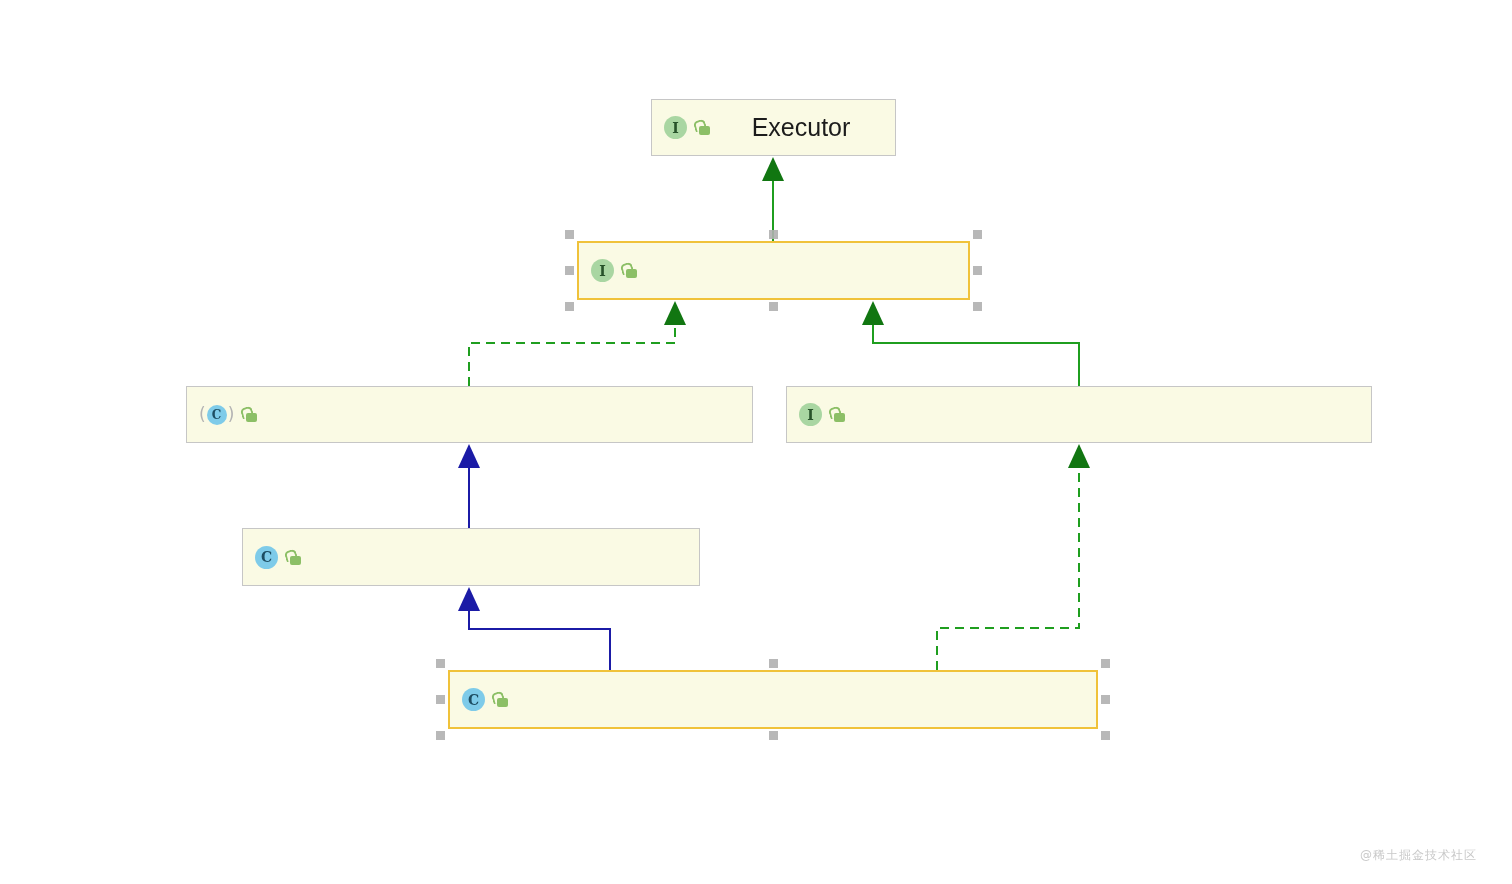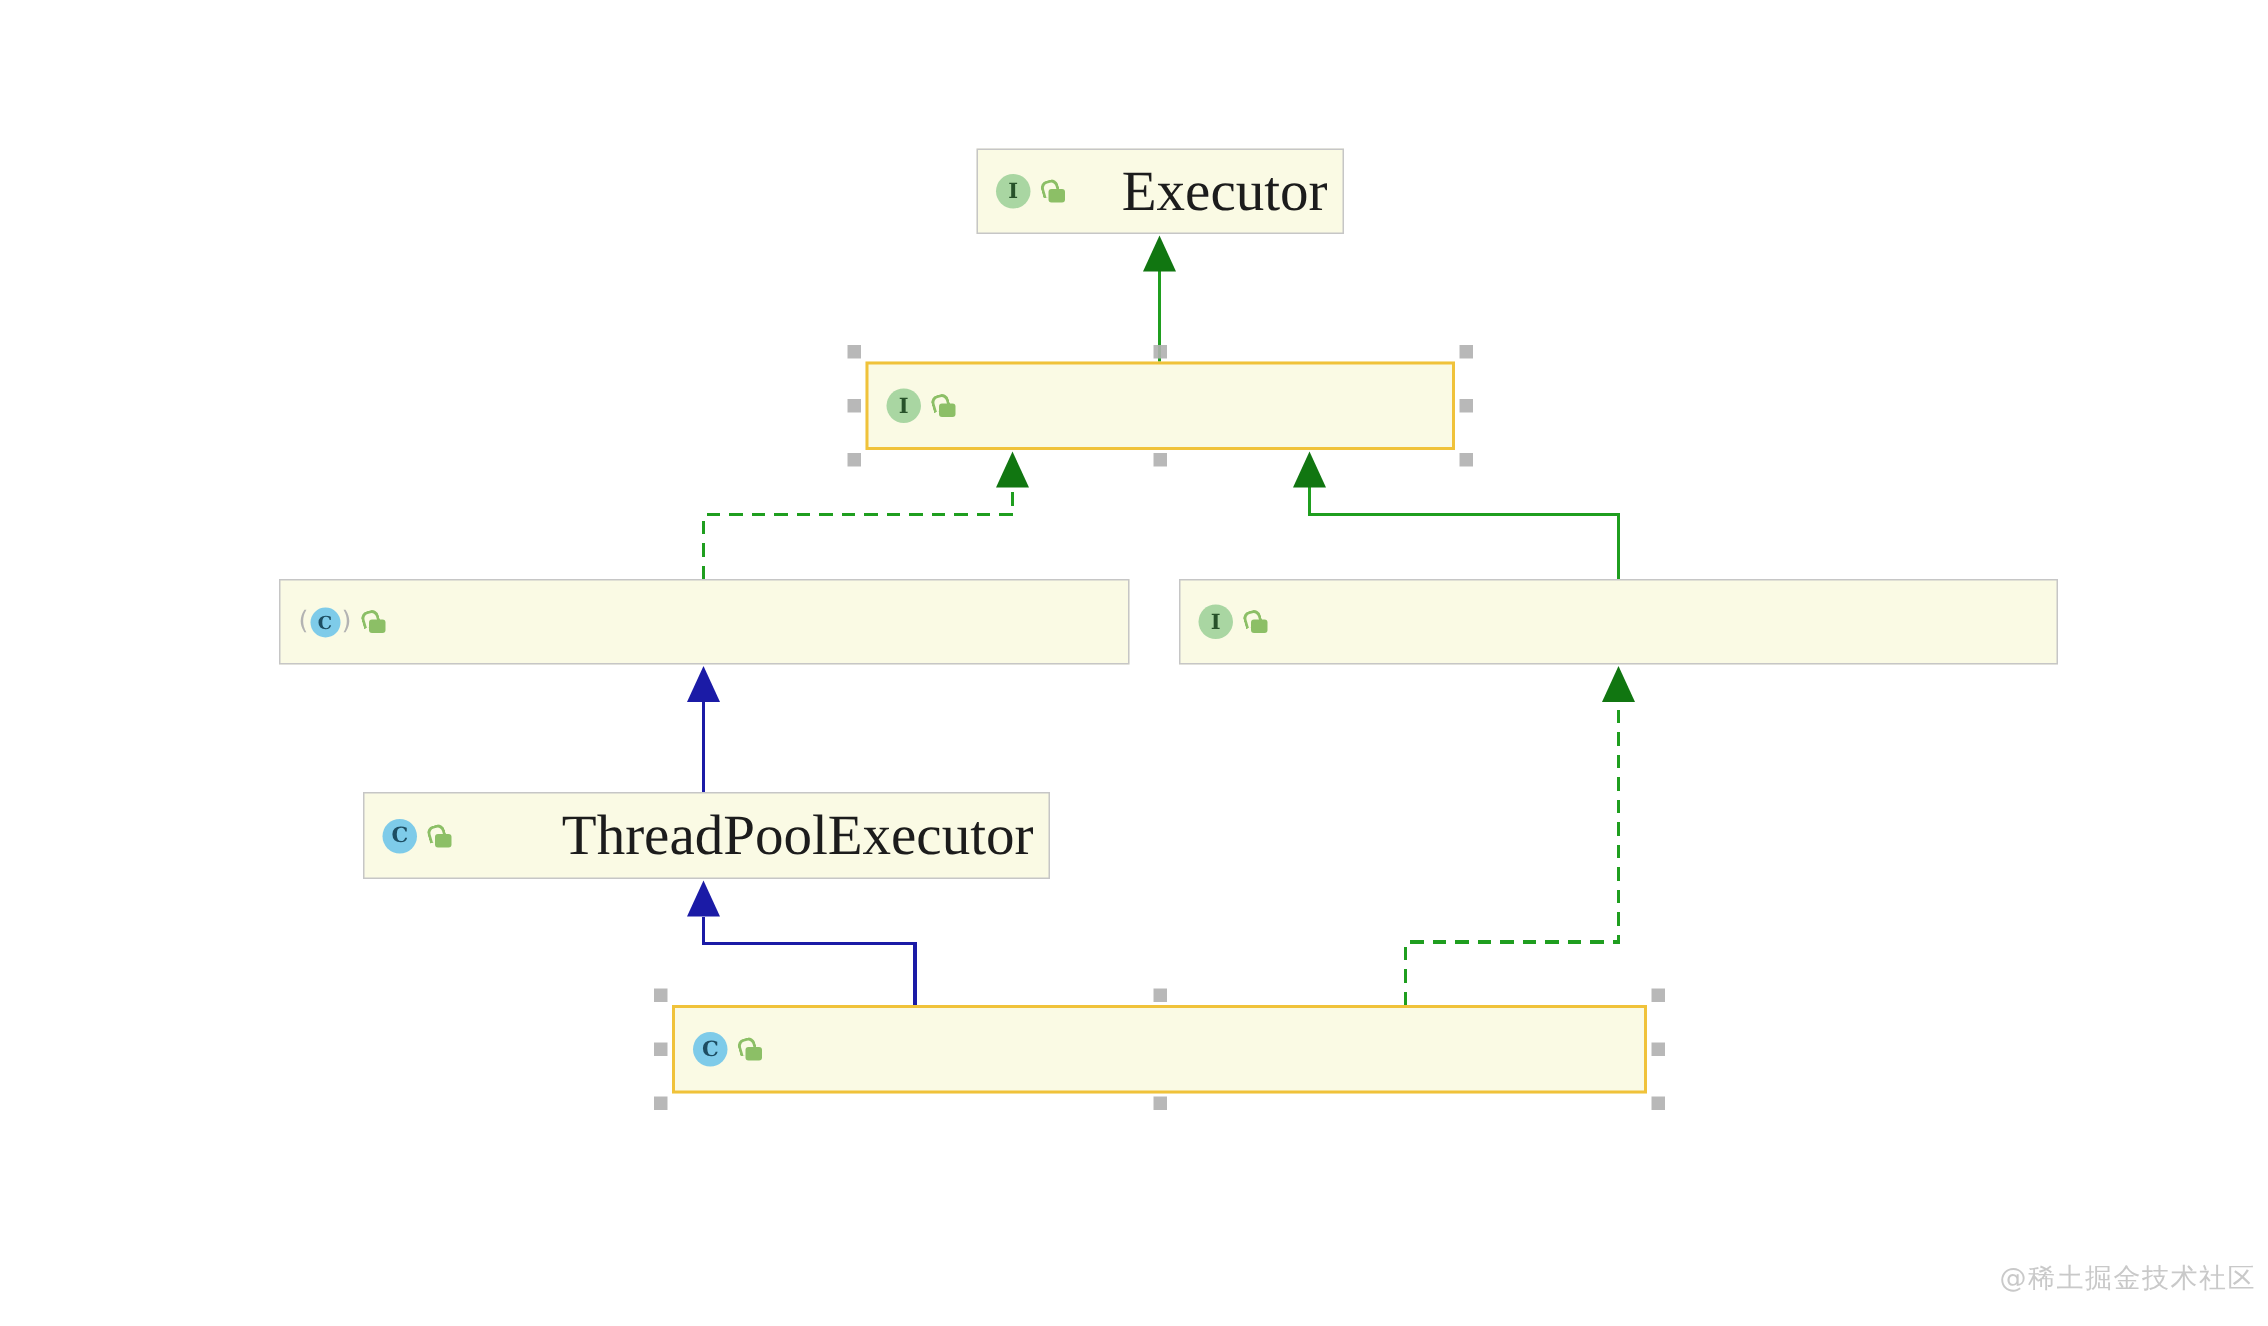--- a/index.html
+++ b/index.html
@@ -16,22 +16,22 @@
   .edges{position:absolute;left:0;top:0;width:1512px;height:884px}
 
   .node{
     position:absolute;display:flex;align-items:center;
     gap:7px;padding:0 10px 0 12px;
     background:var(--node-bg);border:1px solid var(--node-border);
     cursor:default;
   }
   .node.selected{border:2px solid var(--selected-border)}
   .node .label{
-    flex:1;text-align:right;white-space:nowrap;overflow:hidden;
-    font-family:Liberation Serif, serif;font-size:38px;line-height:1;
+    flex:1;text-align:center;white-space:nowrap;overflow:hidden;
+    font-family:Liberation Sans, sans-serif;font-size:25px;line-height:1;
     color:var(--text);
   }
   .badge{
     flex:none;width:23px;height:23px;border-radius:50%;
     display:flex;align-items:center;justify-content:center;
     font-family:"DejaVu Serif",serif;font-size:14px;font-weight:bold;
   }
   .badge.iface{background:var(--interface-icon);color:#27522a}
   .badge.cls{background:var(--class-icon);color:#1d4d62}
   .icon-wrap{flex:none;display:flex;align-items:center}
@@ -52,21 +52,21 @@
   .h.tl{left:-14px;top:-13px}  .h.tc{left:calc(50% - 4.5px);top:-13px}  .h.tr{right:-14px;top:-13px}
   .h.ml{left:-14px;top:calc(50% - 4.5px)}                               .h.mr{right:-14px;top:calc(50% - 4.5px)}
   .h.bl{left:-14px;bottom:-13px}.h.bc{left:calc(50% - 4.5px);bottom:-13px}.h.br{right:-14px;bottom:-13px}
 
   .edge-green{stroke:var(--edge-green);fill:none}
   .edge-blue{stroke:var(--edge-blue);fill:none}
   .arr-green{fill:var(--arrow-green);stroke:none}
   .arr-blue{fill:var(--edge-blue);stroke:none}
   .dashed{stroke-dasharray:9 6}
 
-  .watermark{position:absolute;right:8px;bottom:20px;font-size:18px;
+  .watermark{position:absolute;right:35px;bottom:20px;font-size:12px;
     color:var(--watermark);letter-spacing:1px}
 </style>
 </head>
 <body>
 
 <div class="canvas">
 
   <svg class="edges" width="1512" height="884" viewBox="0 0 1512 884">
 
     <g>
@@ -135,21 +135,20 @@
       <span class="badge iface">I</span>
     </span>
     <span class="lock"></span>
   </div>
 
   <div class="node" style="left:242px;top:528px;width:458px;height:58px">
     <span class="icon-wrap">
       <span class="badge cls">C</span>
     </span>
     <span class="lock"></span>
-    <span class="label">ThreadPoolExecutor</span>
   </div>
 
   <div class="node selected" style="left:448px;top:670px;width:650px;height:59px">
     <span class="h tl"></span>
     <span class="h tc"></span>
     <span class="h tr"></span>
     <span class="h ml"></span>
     <span class="h mr"></span>
     <span class="h bl"></span>
     <span class="h bc"></span>

